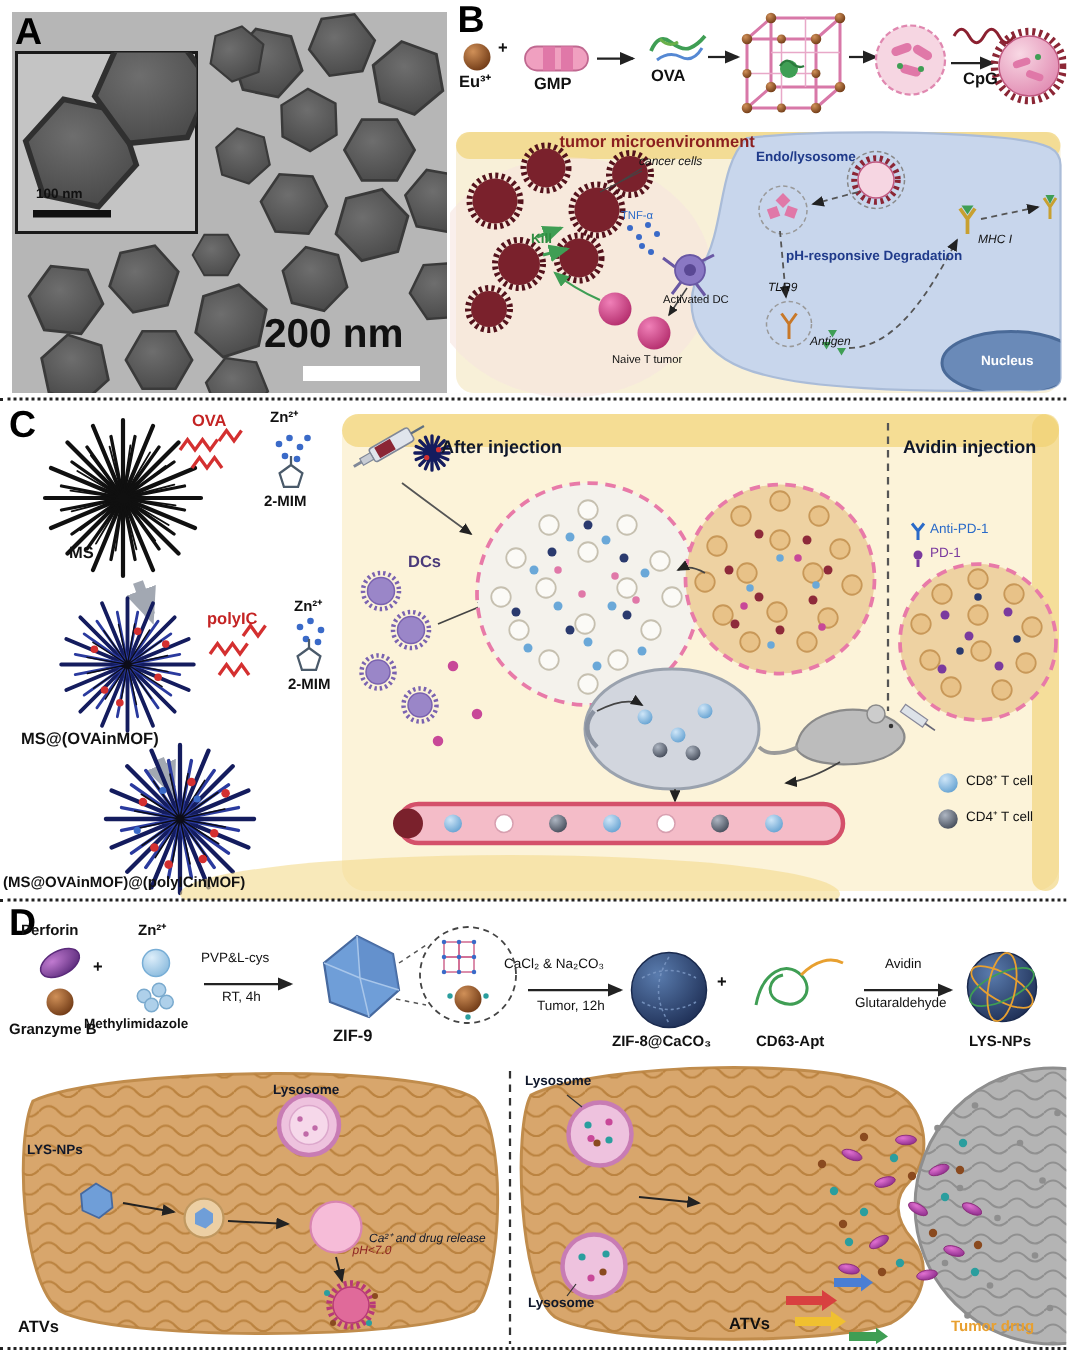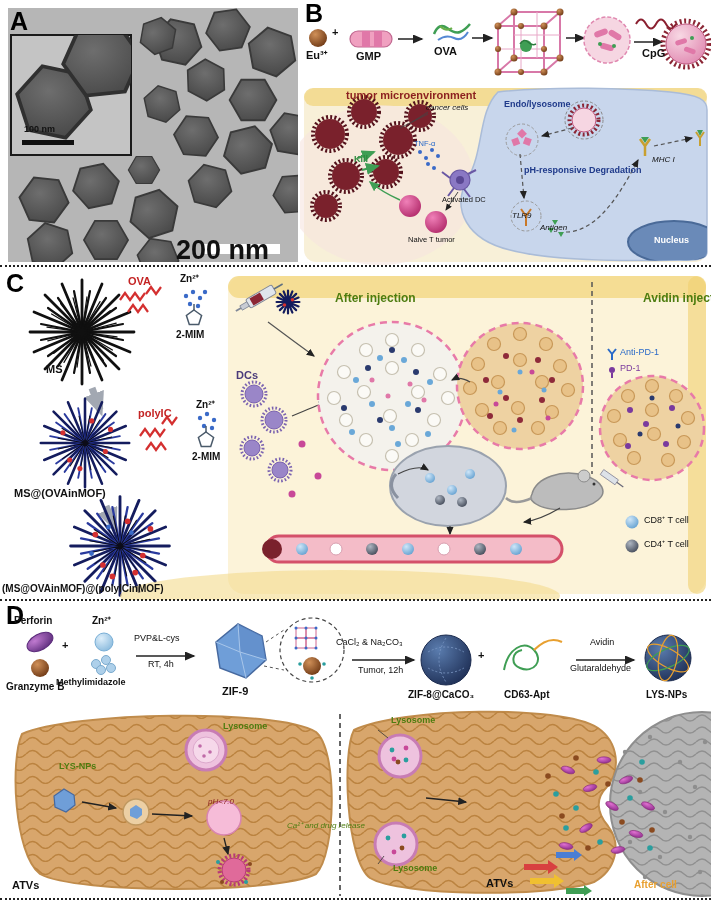--- a/index.html
+++ b/index.html
@@ -6,27 +6,27 @@
   body{width:711px;height:904px;position:relative;background:#fff;overflow:hidden;
        font-family:"Liberation Sans",sans-serif;}
   .panel{position:absolute;}
   .panel > svg{position:absolute;left:0;top:0;}
   .l{position:absolute;white-space:nowrap;color:#111;line-height:1.05;}
   .pl{font-size:25px;font-weight:bold;color:#000;}
   .b12{font-size:12px;font-weight:bold;}
   .b11{font-size:11px;font-weight:bold;}
   .b10{font-size:10px;font-weight:bold;}
   .b9{font-size:9px;font-weight:bold;}
-  .b27{font-size:27px;font-weight:bold;margin-top:28px;}
+  .b27{font-size:27px;font-weight:bold;}
   .r9{font-size:9px;}
   .r8{font-size:8px;font-style:italic;}
   .t7{font-size:7.5px;}
   .red{color:#c42424;} .navy{color:#1f3a8a;} .green{color:#2f8a3f;}
-  .dred{color:#8b1f1f;} .wh{color:#fff;} .orange{color:#e8a030;}
-  .purp{color:#4a3a7a;} .blue{color:#2a6ac8;} .vio{color:#7a3a9e;} .dk{color:#4d7c0f;margin-left:41px;}
+  .dred{color:#8b1f1f;margin-left:27px;} .wh{color:#fff;} .orange{color:#e8a030;}
+  .purp{color:#4a3a7a;margin-left:36px;} .blue{color:#2a6ac8;} .vio{color:#7a3a9e;} .dk{color:#0f172a;}
   .dotsep{position:absolute;left:0;width:711px;height:0;border-top:2px dotted #222;}
 </style>
 </head>
 <body>
 
 <section class="panel" style="left:8px;top:8px;width:290px;height:254px">
   <svg width="290" height="254" viewBox="0 0 290 254">
     <defs>
       <polygon id="hexA" points="26,0 13,22.5 -13,22.5 -26,0 -13,-22.5 13,-22.5"></polygon>
       <clipPath id="clipIn">
@@ -259,21 +259,21 @@
   <span class="l b11" style="left:342px;top:48px">CpG</span>
   <span class="l b11 dred" style="left:46px;top:90px">tumor microenvironment</span>
   <span class="l r8" style="left:126px;top:104px">cancer cells</span>
   <span class="l b9 green" style="left:54px;top:155px">Kill</span>
   <span class="l t7 blue" style="left:114px;top:140px">TNF-α</span>
   <span class="l t7" style="left:142px;top:196px">Activated DC</span>
   <span class="l t7" style="left:108px;top:236px">Naive T tumor</span>
   <span class="l b9 navy" style="left:204px;top:100px">Endo/lysosome</span>
   <span class="l b9 navy" style="left:224px;top:166px">pH-responsive Degradation</span>
   <span class="l r8" style="left:352px;top:156px">MHC I</span>
-  <span class="l r8" style="left:212px;top:212px">TLR9</span>
+  <span class="l r8" style="left:212px;top:188px">TLR9</span>
   <span class="l r8" style="left:240px;top:224px">Antigen</span>
   <span class="l b9 wh" style="left:354px;top:236px">Nucleus</span>
 </section>
 
 <div class="dotsep" style="top:265px"></div>
 
 <section class="panel" style="left:0;top:268px;width:711px;height:332px">
   <svg width="711" height="332" viewBox="0 0 711 332">
     <defs>
       <marker id="arrC" markerWidth="8" markerHeight="8" refX="6" refY="3" orient="auto">
@@ -831,22 +831,22 @@
   <span class="l r9" style="left:358px;top:64px">Tumor, 12h</span>
   <span class="l b10" style="left:408px;top:88px">ZIF-8@CaCO₃</span>
   <span class="l b11" style="left:478px;top:48px">+</span>
   <span class="l b10" style="left:504px;top:88px">CD63-Apt</span>
   <span class="l r9" style="left:590px;top:36px">Avidin</span>
   <span class="l r9" style="left:570px;top:62px">Glutaraldehyde</span>
   <span class="l b10" style="left:646px;top:88px">LYS-NPs</span>
 
   <span class="l b9 dk" style="left:18px;top:160px">LYS-NPs</span>
   <span class="l b9 dk" style="left:182px;top:120px">Lysosome</span>
-  <span class="l r8 dred" style="left:208px;top:196px">pH&lt;7.0</span>
+  <span class="l r8 dred" style="left:208px;top:228px">pH&lt;7.0</span>
   <span class="l r8 dk" style="left:246px;top:220px">Ca²⁺ and drug release</span>
   <span class="l b11" style="left:12px;top:278px">ATVs</span>
   <span class="l b9 dk" style="left:350px;top:114px">Lysosome</span>
   <span class="l b9 dk" style="left:352px;top:262px">Lysosome</span>
   <span class="l b11" style="left:486px;top:276px">ATVs</span>
-  <span class="l b10 orange" style="left:634px;top:278px">After cell</span>
+  <span class="l b10 orange" style="left:634px;top:278px">Tumor drug</span>
 </section>
 
 <div class="dotsep" style="top:898px"></div>
 
 </body></html>

